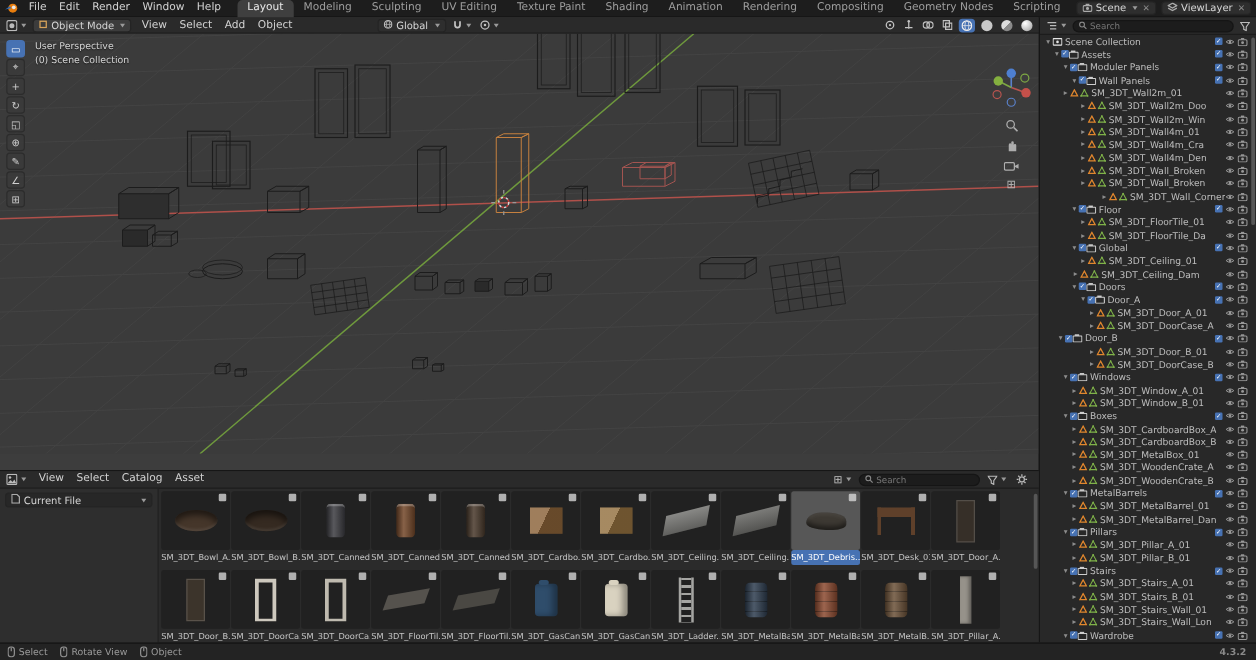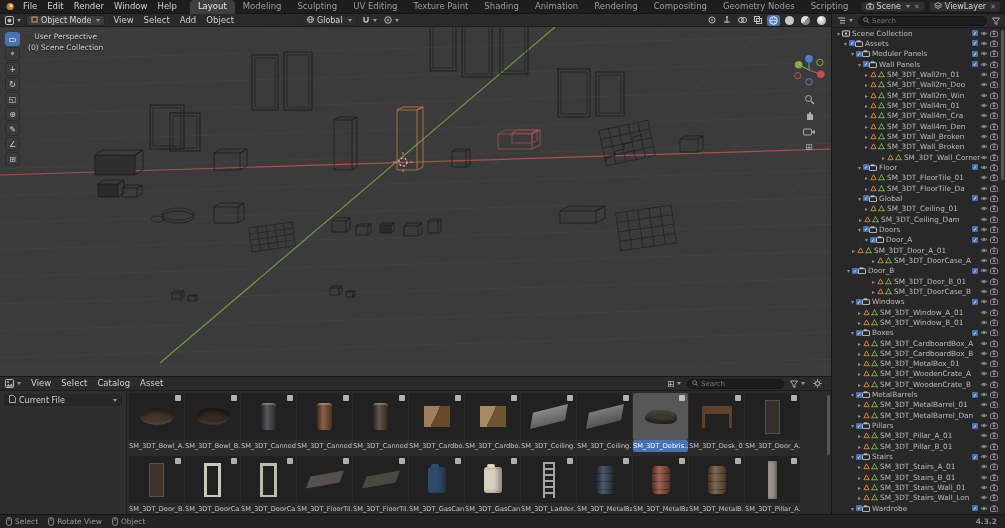--- a/index.html
+++ b/index.html
@@ -19,21 +19,21 @@
   
   .topbar{position:absolute;left:0;top:0;width:1005px;height:14px;background:#1d1d1d;display:flex;align-items:center;border-bottom:1px solid #151515;justify-content:center;}
   .logo{margin:0 3px 0 4px;display:inline-flex;}
   .tabs{display:flex;margin-left:8px;height:14px;}
   .tab{padding:0 8px;line-height:13px;color:#9e9e9e;font-size:8.5px;border-radius:4px 4px 0 0;cursor:default;}
   .tab.active{background:#3f3f3f;color:#e8e8e8;}
   .tb-right{margin-left:auto;display:flex;gap:4px;margin-right:4px;}
   .chip .x{color:#8a8a8a;font-size:7px;margin-left:1px;}
 
   
-  .vp{position:absolute;left:0;top:14px;width:831px;height:362px;background:#3d3d3d;text-align:center;}
+  .vp{position:absolute;left:0;top:14px;width:831px;height:362px;background:#3d3d3d;}
   .vp-header{height:13px;background:#2a2a2a;display:flex;align-items:center;gap:3px;padding:0 3px;border-bottom:1px solid #1c1c1c;}
   .vp-toolsettings{height:13px;background:#333333;display:flex;align-items:center;gap:2px;padding:0 3px;border-bottom:1px solid #2a2a2a;}
   .mini-sel{width:12px;height:10px;border:1px solid #262626;background:#3a3a3a;border-radius:2px;display:inline-flex;align-items:center;justify-content:center;font-size:6px;color:#bdbdbd;}
   .mini-sel.active{background:#50555c;}
   .vp-canvas{position:relative;width:831px;height:336px;background:#3b3b3b;overflow:hidden;}
   .vp-overlay{position:absolute;left:28px;top:4px;color:#d4d4d4;font-size:7.5px;line-height:11px;text-shadow:0 1px 1px rgba(0,0,0,.6);}
   .vp-toolbar{position:absolute;left:5px;top:5px;display:flex;flex-direction:column;gap:1px;}
   .tool-btn{width:15px;height:14px;background:#3a3a3ac9;border:1px solid #2c2c2c;border-radius:3px;display:flex;align-items:center;justify-content:center;font-size:8px;color:#cfcfcf;}
   .tool-btn.active{background:#4772b3;color:#fff;border-color:#4772b3;}
   .vp-nav{position:absolute;right:5px;top:26px;display:flex;flex-direction:column;align-items:center;gap:4px;}
@@ -539,21 +539,21 @@
             <path d="M1,4.5 Q5,1 9,4.5 Q5,8 1,4.5 Z" fill="none" stroke="#999"></path>
             <circle cx="5" cy="4.5" r="1.3" fill="#999"></circle>
           </svg>
           <svg width="9" height="7" viewBox="0 0 10 8">
             <rect x="0.5" y="2" width="8" height="5.5" rx="1" fill="none" stroke="#999"></rect>
             <circle cx="4.5" cy="4.7" r="1.3" fill="#999"></circle>
             <rect x="3" y="0.5" width="3" height="1.5" fill="#999"></rect>
           </svg>
         </span>
       </div>
-      <div class="ol-row" style="padding-left:31px">
+      <div class="ol-row" style="padding-left:17px">
         <span class="arrow">▸</span>
         <svg width="7" height="7" viewBox="0 0 8 8">
           <path d="M4,1 L7,6.5 H1 Z" fill="none" stroke="#e0862d" stroke-width="1.1"></path>
         </svg>
         <span style="width:1px"></span>
         <svg width="7" height="7" viewBox="0 0 8 8">
           <path d="M4,1 L7,6.5 H1 Z" fill="none" stroke="#7fb249" stroke-width="1"></path>
           <circle cx="4" cy="1" r="0.8" fill="#7fb249"></circle>
           <circle cx="1" cy="6.5" r="0.8" fill="#7fb249"></circle>
           <circle cx="7" cy="6.5" r="0.8" fill="#7fb249"></circle>
@@ -948,21 +948,21 @@
             <path d="M1,4.5 Q5,1 9,4.5 Q5,8 1,4.5 Z" fill="none" stroke="#999"></path>
             <circle cx="5" cy="4.5" r="1.3" fill="#999"></circle>
           </svg>
           <svg width="9" height="7" viewBox="0 0 10 8">
             <rect x="0.5" y="2" width="8" height="5.5" rx="1" fill="none" stroke="#999"></rect>
             <circle cx="4.5" cy="4.7" r="1.3" fill="#999"></circle>
             <rect x="3" y="0.5" width="3" height="1.5" fill="#999"></rect>
           </svg>
         </span>
       </div>
-      <div class="ol-row" style="padding-left:18px">
+      <div class="ol-row" style="padding-left:38px">
         <span class="arrow">▸</span>
         <svg width="7" height="7" viewBox="0 0 8 8">
           <path d="M4,1 L7,6.5 H1 Z" fill="none" stroke="#e0862d" stroke-width="1.1"></path>
         </svg>
         <span style="width:1px"></span>
         <svg width="7" height="7" viewBox="0 0 8 8">
           <path d="M4,1 L7,6.5 H1 Z" fill="none" stroke="#7fb249" stroke-width="1"></path>
           <circle cx="4" cy="1" r="0.8" fill="#7fb249"></circle>
           <circle cx="1" cy="6.5" r="0.8" fill="#7fb249"></circle>
           <circle cx="7" cy="6.5" r="0.8" fill="#7fb249"></circle>

